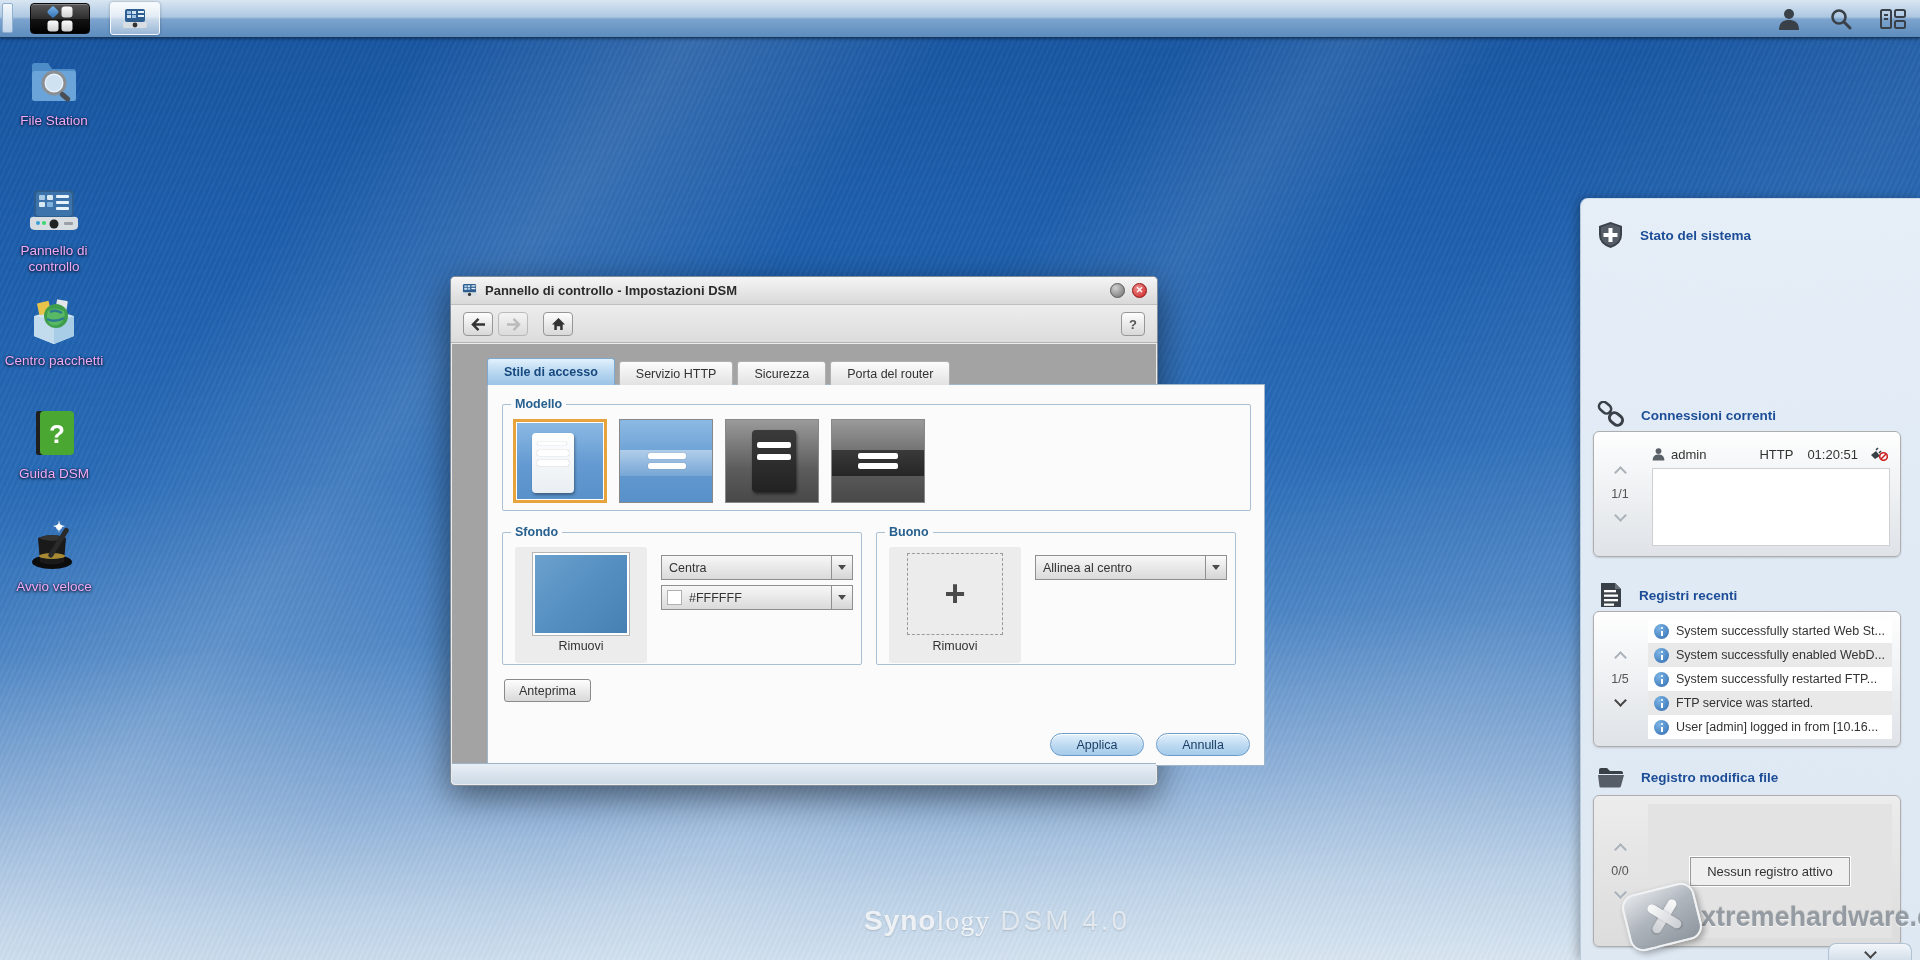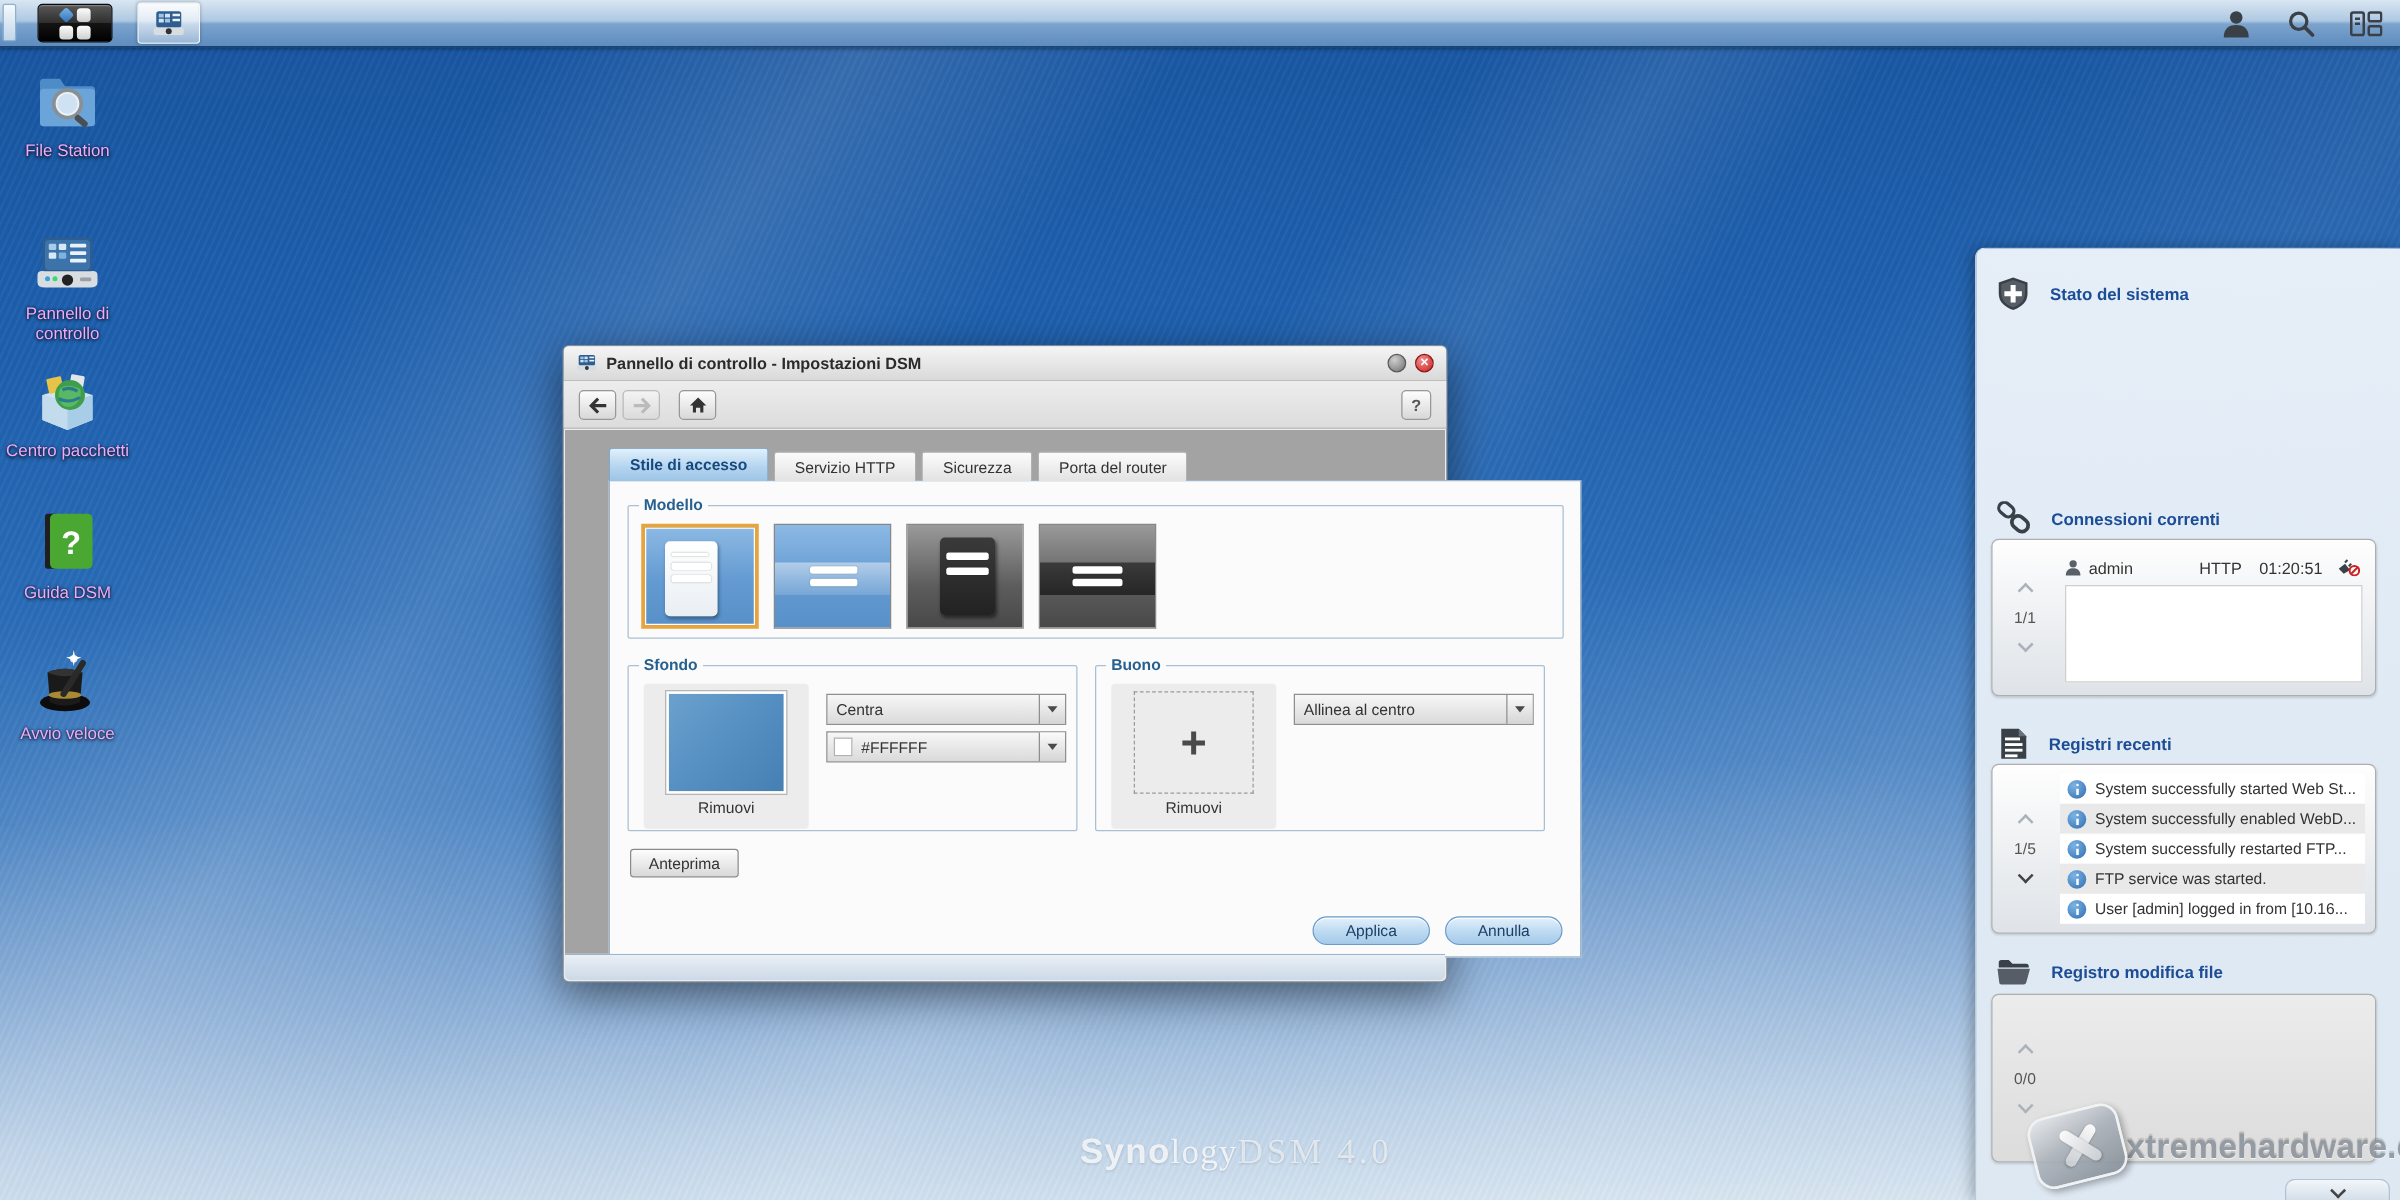--- a/index.html
+++ b/index.html
@@ -160,21 +160,21 @@
 
   .sb-collapse{position:absolute;right:8px;bottom:0px;width:84px;height:17px;border-radius:8px 8px 0 0;
     background:linear-gradient(180deg,#f2f6fa,#d4dfea);border:1px solid #b0c2d4;border-bottom:none;
     display:flex;align-items:center;justify-content:center;}
 
   
   .brand{position:absolute;left:864px;top:905px;font-size:28px;color:rgba(255,255,255,.78);
     font-family:"Liberation Serif",serif;letter-spacing:1px;text-shadow:0 1px 2px rgba(0,0,0,.15);}
   .brand .b{font-weight:bold;font-family:"Liberation Sans",sans-serif;}
   .brand .l{font-family:"Liberation Serif",serif;}
-  .brand .s{font-family:Liberation Serif, serif;color:rgba(255,255,255,.6);letter-spacing:3px;}
+  .brand .s{font-family:Liberation Sans, sans-serif;color:rgba(255,255,255,.6);margin-left:10px;letter-spacing:3px;}
   .watermark{position:absolute;left:1625px;top:888px;z-index:60;display:flex;align-items:center;opacity:.9;}
   .wm-logo{width:74px;height:58px;border-radius:14px;transform:rotate(-14deg);
     background:linear-gradient(160deg,#e6e9ed 0%,#aab1b9 45%,#848d97 100%);
     border:2px solid #f2f4f6;box-shadow:2px 3px 6px rgba(0,0,0,.35);
     display:flex;align-items:center;justify-content:center;}
   .wm-x{width:34px;height:34px;position:relative;}
   .wm-x::before,.wm-x::after{content:"";position:absolute;left:15px;top:-2px;width:9px;height:38px;border-radius:5px;
     background:linear-gradient(180deg,#fdfdfd,#c9cdd2);box-shadow:0 1px 2px rgba(0,0,0,.3);}
   .wm-x::before{transform:rotate(45deg);}
   .wm-x::after{transform:rotate(-45deg);}
@@ -511,26 +511,29 @@
     </div>
   </div>
 
   <div class="sb-head" style="top:564px">
     <svg width="28" height="24" viewBox="0 0 28 24">
       <path d="M2 5 Q2 3 4 3 L10 3 L13 6 L24 6 Q26 6 26 8 L26 9 L2 9 Z" fill="#3a4047"></path>
       <path d="M1 10 L27 10 L24 21 Q23.6 22.5 22 22.5 L4 22.5 Q2.4 22.5 2.4 21 Z" fill="#565d66"></path>
     </svg>
     <span class="sb-title">Registro modifica file</span>
   </div>
-  <div class="sb-card card-disabled" style="top:596px;height:135px;">
+  <div class="sb-card card-disabled" style="top:596px;height:152px;">
     <div class="pager">
       <span class="chev up"></span>
       <span class="cnt">0/0</span>
       <span class="chev down"></span>
     </div>
+    <div class="empty-area">
+      <div class="empty-box">Nessun registro attivo</div>
+    </div>
   </div>
 
   <div class="sb-collapse">
     <span class="chev down active"></span>
   </div>
 </div>
 
 <div class="brand">
   <span class="b">Syno</span><span class="l">logy</span><span class="s">DSM 4.0</span>
 </div>

